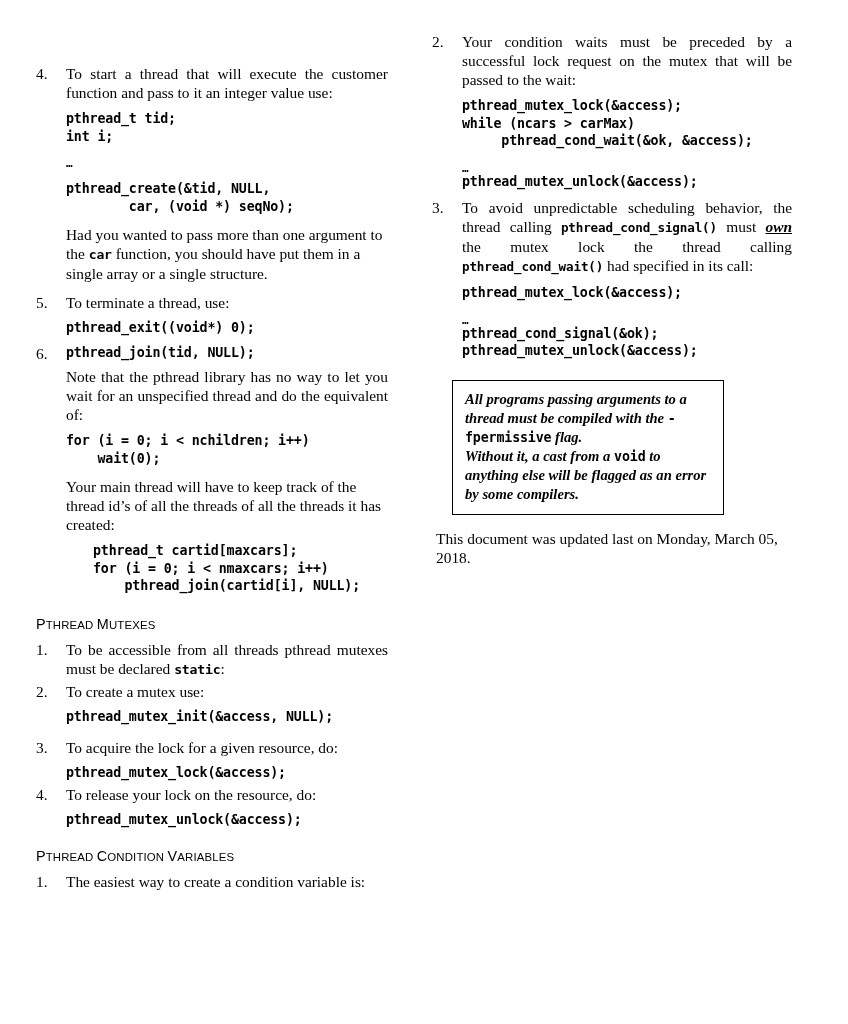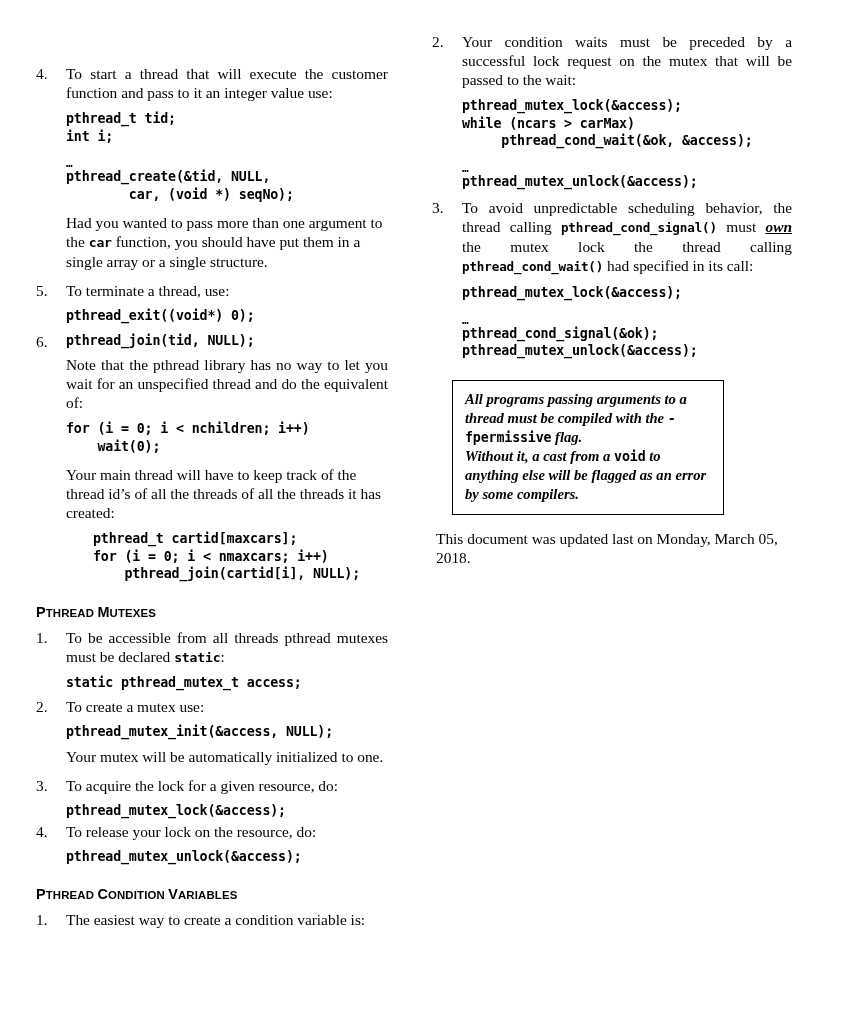--- a/index.html
+++ b/index.html
@@ -97,21 +97,21 @@
   .ellip span {
     position: absolute;
     bottom: -3px;
     left: 0;
     font-size: 11px;
   }
 
   
   .heading {
     font-family: "Liberation Sans", sans-serif;
-    font-weight: bold;
+    font-weight: normal;
     font-size: 11.4px;
     letter-spacing: 0.15px;
     margin: 0;
     line-height: 15px;
   }
   .heading .cap { font-size: 14.4px; }
 
   
   .note-box {
     border: 1.6px solid #000000;
@@ -149,21 +149,21 @@
 
     <div class="li">
       <span class="num">4.</span>
       <span class="body">
         <p class="para just">To start a thread that will execute the customer function and pass to it an integer value use:</p>
         <pre class="code code-block">pthread_t tid;
 int i;</pre>
         <span class="ellip">
             <span>…</span>
           </span>
-        <pre class="code" style="margin:0 0 10px 0;">pthread_create(&amp;tid, NULL,
+        <pre class="code" style="margin:12px 0 10px 0;">pthread_create(&amp;tid, NULL,
         car, (void *) seqNo);</pre>
         <p class="para"><span>Had you wanted to pass more than one argument to the </span><code class="inline">car</code><span> function, you should have put them in a single array or a single structure.</span></p>
       </span>
     </div>
 
     <div class="gap-s"></div>
 
     <div class="li">
       <span class="num">5.</span>
       <span class="body">
@@ -189,30 +189,28 @@
     <div class="gap-m"></div>
 
     <p class="heading"><span class="cap">P</span><span>THREAD</span>&nbsp;<span class="cap">M</span><span>UTEXES</span></p>
 
     <div class="gap-s"></div>
 
     <div class="li">
       <span class="num">1.</span>
       <span class="body">
         <p class="para just"><span>To be accessible from all threads pthread mutexes must be declared </span><code class="inline">static</code><span>:</span></p>
-        <pre class="code code-block tight">static pthread_mutex_t access;</pre>
       </span>
     </div>
 
     <div class="li">
       <span class="num">2.</span>
       <span class="body">
         <p class="para">To create a mutex use:</p>
         <pre class="code code-block tight">pthread_mutex_init(&amp;access, NULL);</pre>
-        <p class="para">Your mutex will be automatically initialized to one.</p>
       </span>
     </div>
 
     <div class="gap-s"></div>
 
     <div class="li">
       <span class="num">3.</span>
       <span class="body">
         <p class="para">To acquire the lock for a given resource, do:</p>
         <pre class="code code-block tight2">pthread_mutex_lock(&amp;access);</pre>

